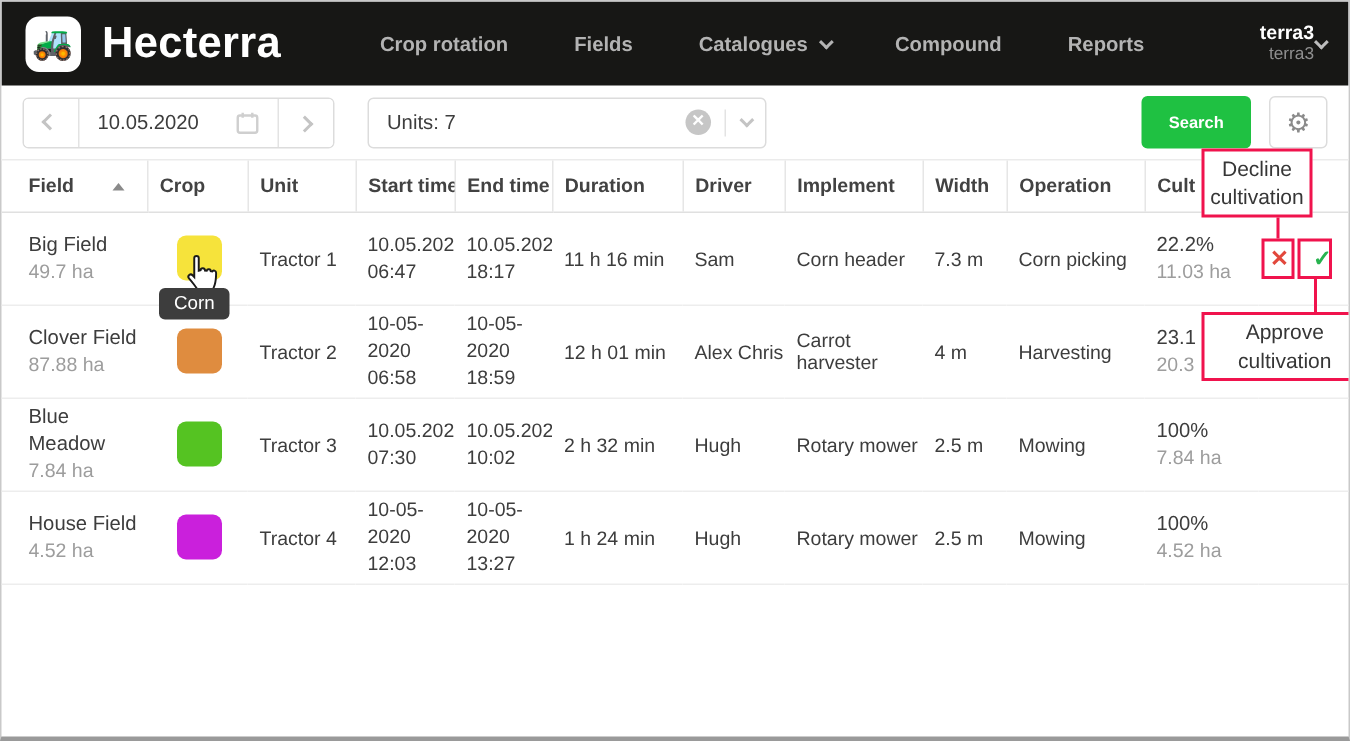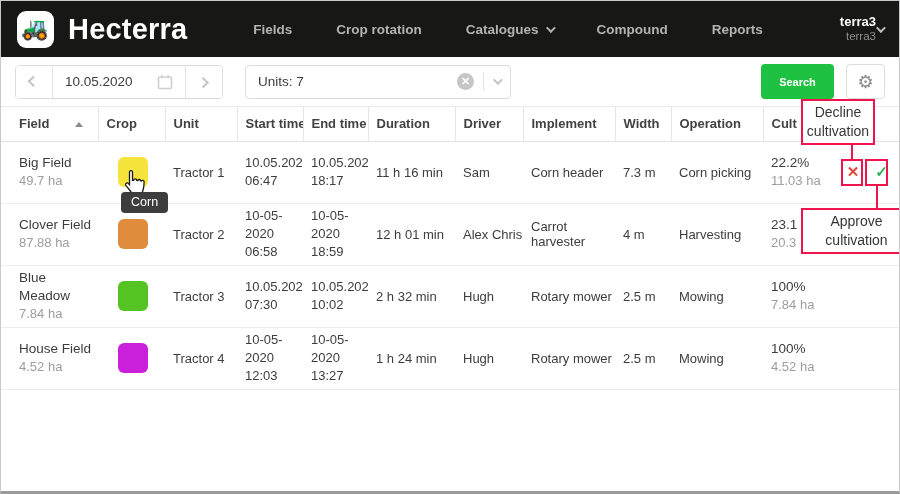--- a/index.html
+++ b/index.html
@@ -75,24 +75,24 @@
 </head>
 <body>
 
 <div class="screen">
 
   <div class="nav">
     <div class="logo">🚜</div>
     <div class="brand">Hecterra</div>
     <div class="nav-items">
       <div class="nav-item">
+        <span>Crop rotation</span>
+      </div>
+      <div class="nav-item">
         <span>Fields</span>
-      </div>
-      <div class="nav-item">
-        <span>Crop rotation</span>
       </div>
       <div class="nav-item">
         <span>Catalogues</span>
         <span class="chev"></span>
       </div>
       <div class="nav-item">
         <span>Compound</span>
       </div>
       <div class="nav-item">
         <span>Reports</span>
@@ -274,21 +274,21 @@
             <div class="cell-sub">4.52 ha</div>
           </td>
         <td class="actions-cell"></td>
       </tr>
     </tbody>
   </table>
 
   <svg class="cursor-svg" style="left:120px; top:168px;" width="24" height="28" viewBox="0 0 24 28">
     <path d="M8.5 3 c0-1.8 3-1.8 3 0 v8.5 l1.2-.3 c.1-1.9 3-1.9 3 .2 l1.1.1 c.3-1.5 2.7-1.3 2.7.3 l1 .2 c.5-1.2 2.6-.8 2.6 1 0 0-.1 5.2-1 8 -.7 2.2-1.8 4.2-1.8 4.2 h-8.8 c0 0-1.7-2.6-3.3-4.7 C6.7 18.6 5 16.6 5 16.6 c-1.4-1.8 1-3.5 2.4-2.1 l1.1 1.2 Z" fill="#ffffff" stroke="#1a1a1a" stroke-width="1.3"></path>
   </svg>
-  <div class="tooltip" style="left:120px; top:191px;">Corn</div>
+  <div class="tooltip" style="left:105px; top:191px;">Corn</div>
 
   <div class="callout-label" style="left:800px; top:98px; width:74px; height:46px;">Decline cultivation</div>
   <div class="conn" style="left:850px; top:144px; height:14px;"></div>
   <div class="hl-box" style="left:840px; top:158px; width:22px; height:27px;"></div>
   <div class="hl-box" style="left:864px; top:158px; width:23px; height:27px;"></div>
   <div class="conn" style="left:875px; top:185px; height:22px;"></div>
   <div class="callout-label" style="left:800px; top:207px; width:111px; height:46px;">Approve cultivation</div>
 
 </div>
 

